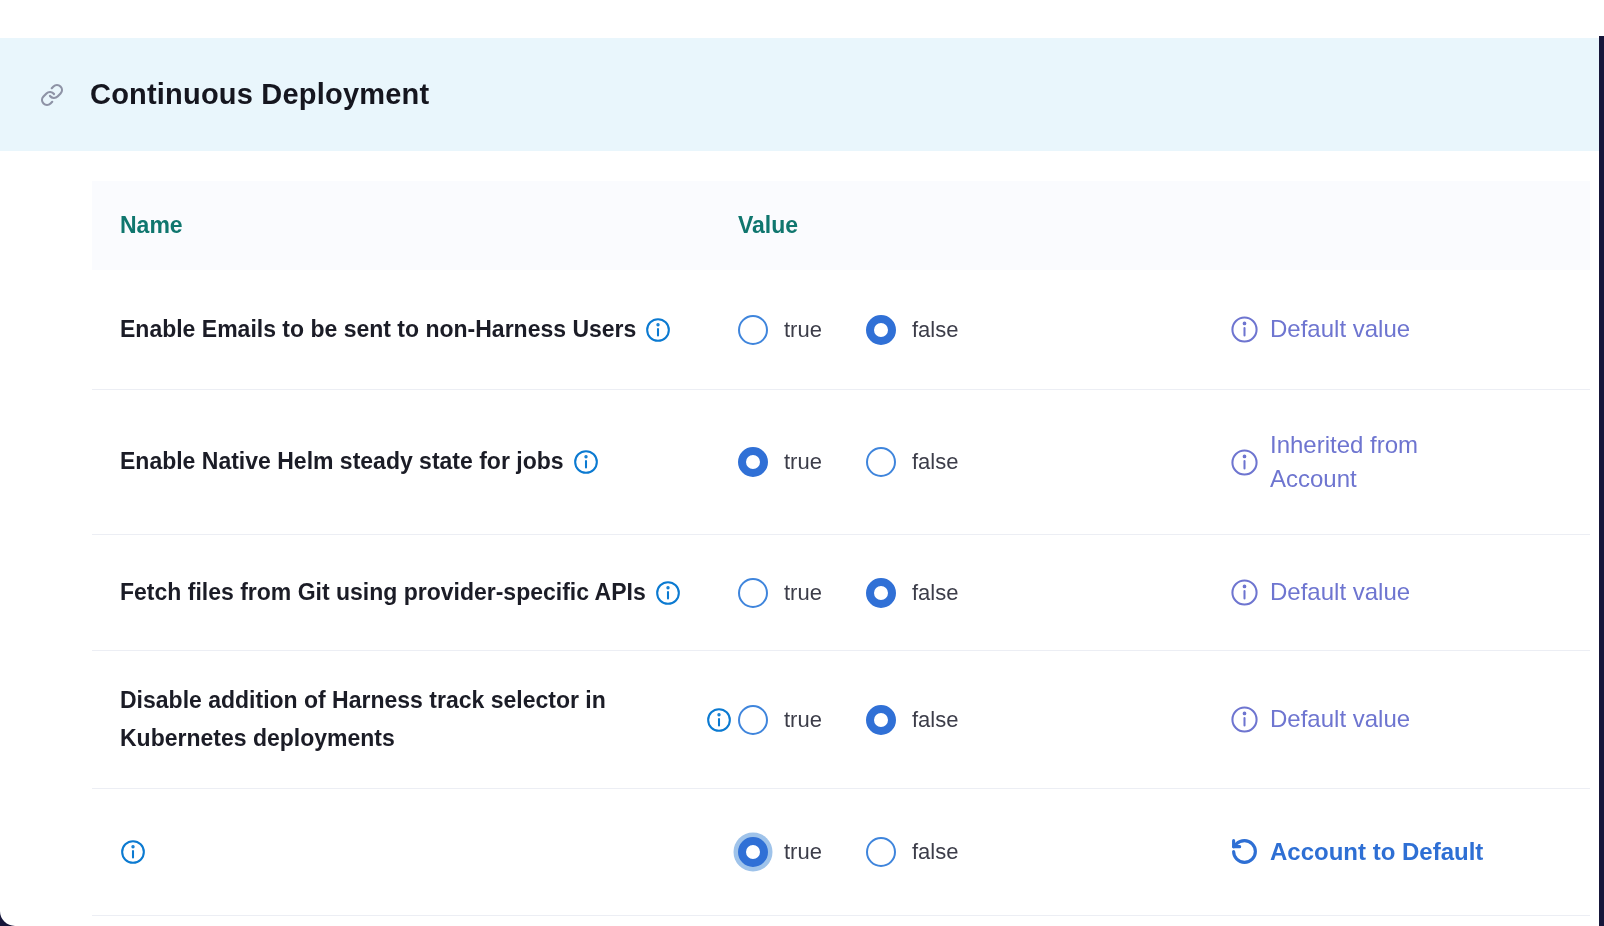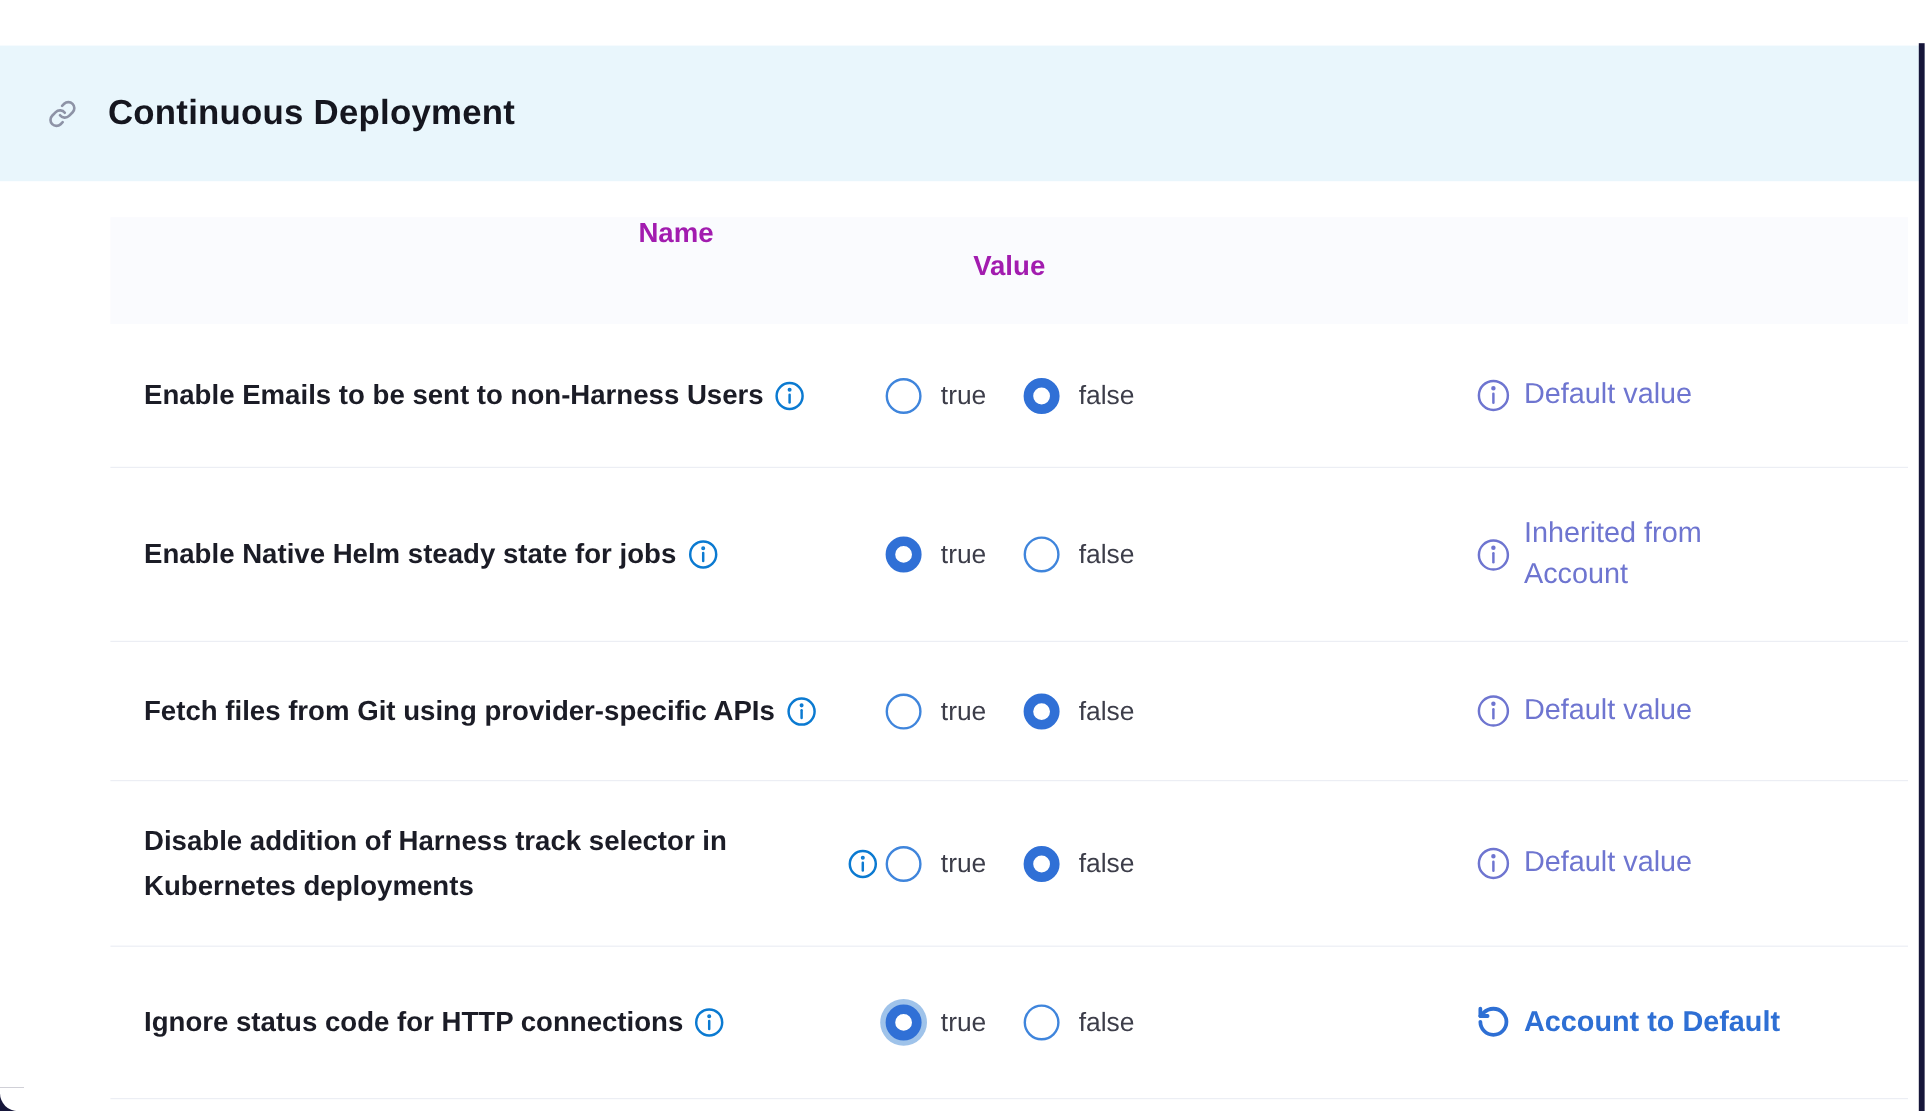--- a/index.html
+++ b/index.html
@@ -44,22 +44,21 @@
     width:1498px;
   }
   .table-header{
     height:89px;
     background:#fafbfe;
     display:flex;
     align-items:center;
     padding:0 28px;
     font-size:23px;
     font-weight:600;
-    color:#a21caf;
-    flex-direction:column;
+    color:#0f766e;
   }
   .col-name-header{width:618px;}
   .row{
     display:flex;
     align-items:center;
     padding:0 28px;
     border-bottom:1px solid var(--divider);
   }
   .name-cell{
     width:618px;
@@ -72,21 +71,21 @@
     color:var(--text-dark);
     line-height:1.65;
     padding-right:6px;
   }
   .name-label{min-width:0;}
   .info-icon{width:26px;height:26px;flex:0 0 auto;color:var(--info-blue);cursor:pointer;}
   
   .value-cell{
     display:flex;
     align-items:center;
-    gap:31px;
+    gap:44px;
   }
   .radio-option{
     display:flex;
     align-items:center;
     gap:16px;
     font-size:22px;
     color:#3c3d49;
     cursor:pointer;
   }
   .radio{
@@ -279,21 +278,20 @@
         <line x1="12" y1="10.8" x2="12" y2="17"></line>
         <circle cx="12" cy="7" r="0.7" fill="currentColor"></circle>
       </svg>
 
       <span class="status-text">Default value</span>
     </div>
   </div>
 
   <div class="row status-restore" style="min-height: 127px;">
     <div class="name-cell">
-      <span class="name-label">Ignore status code for HTTP connections</span>
       <svg class="info-icon" viewBox="0 0 24 24" fill="none" stroke="currentColor" stroke-width="1.9" stroke-linecap="round">
         <circle cx="12" cy="12" r="10"></circle>
         <line x1="12" y1="11" x2="12" y2="17"></line>
         <circle cx="12" cy="7.2" r="0.6" fill="currentColor"></circle>
       </svg>
     </div>
     <div class="value-cell">
       <div class="radio-option radio-true">
         <span class="radio selected focused"></span>
         <span class="radio-label">true</span>

